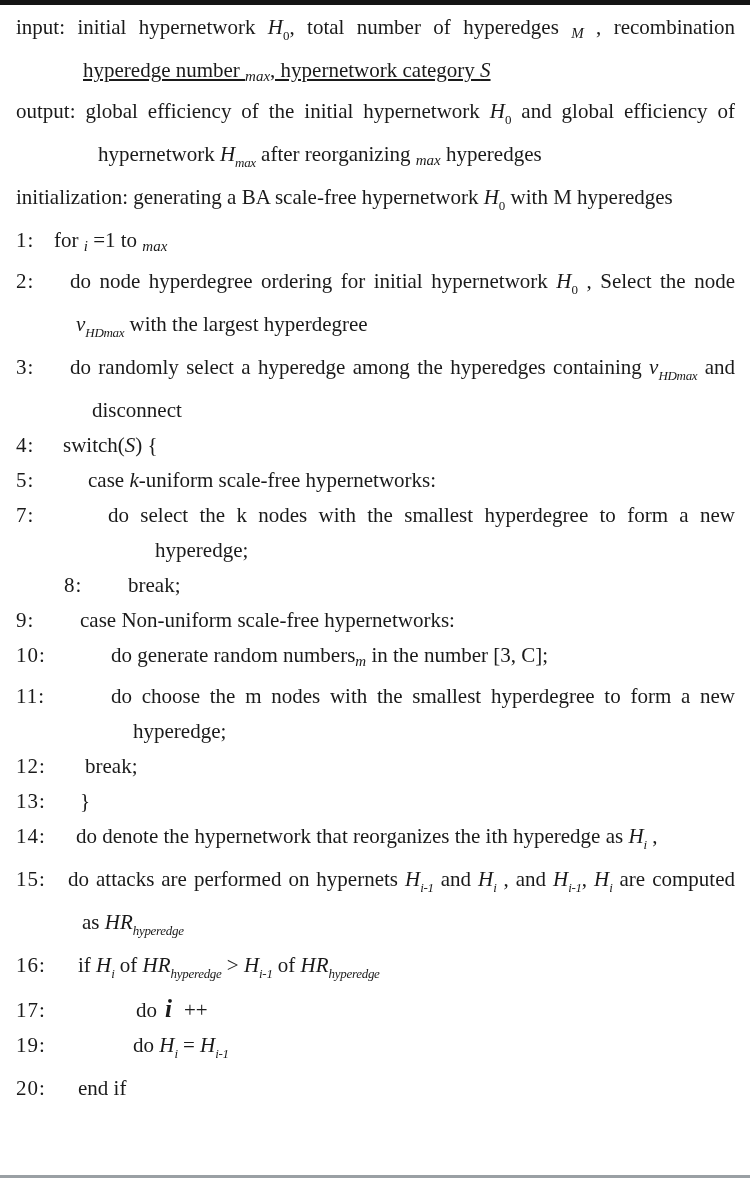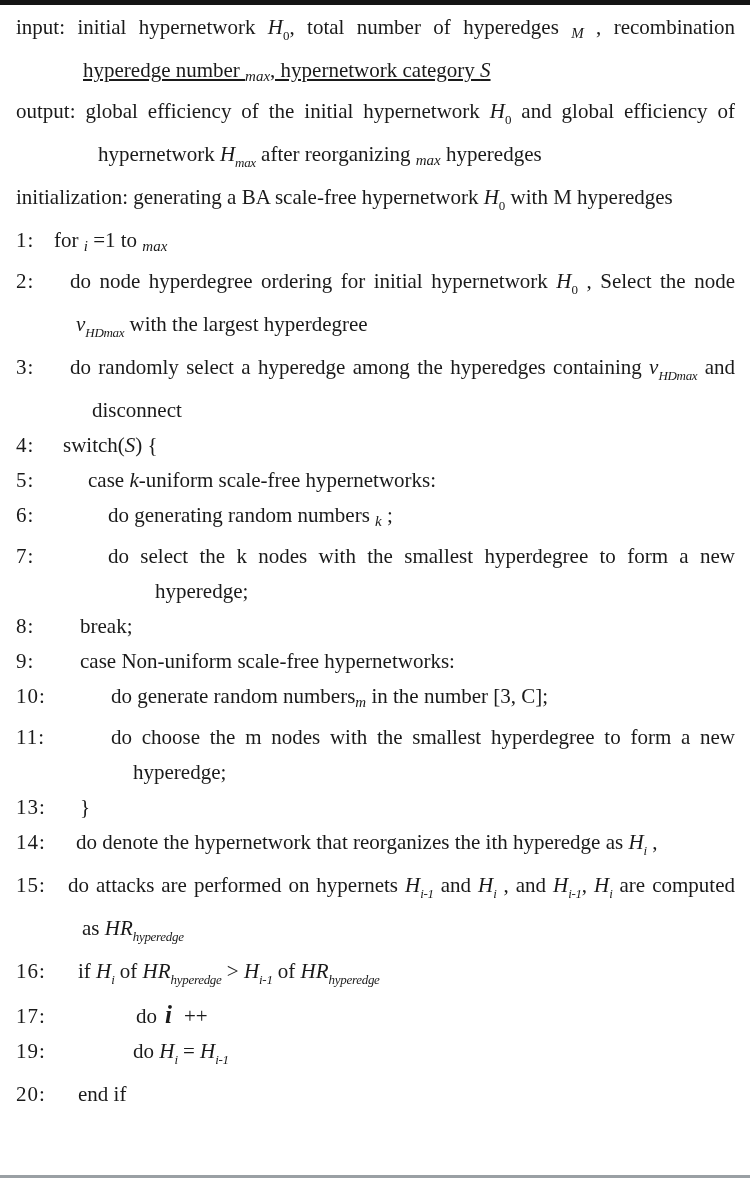--- a/index.html
+++ b/index.html
@@ -71,28 +71,28 @@
       <div class="row stretch" style="padding-left: 8px;"><span class="seg-n">output: global efficiency of the initial hypernetwork </span><span class="seg-i">H</span><span class="seg-subn">0</span><span class="seg-n"> and global efficiency of</span></div>
       <div class="row" style="padding-left: 90px;"><span class="seg-n">hypernetwork </span><span class="seg-i">H</span><span class="seg-sub">max</span><span class="seg-n"> after reorganizing </span><span class="seg-si">max</span><span class="seg-n"> hyperedges</span></div>
       <div class="row" style="padding-left: 8px;"><span class="seg-n">initialization: generating a BA scale-free hypernetwork </span><span class="seg-i">H</span><span class="seg-subn">0</span><span class="seg-n"> with M hyperedges</span></div>
       <div class="row" style="padding-left: 8px;"><span class="num">1:</span><span class="seg-n">for </span><span class="seg-si">i</span><span class="seg-n"> =1 to </span><span class="seg-si">max</span></div>
       <div class="row stretch" style="padding-left: 8px;"><span class="num">2:</span><span class="sp" style="width: 16px;"></span><span class="seg-n">do node hyperdegree ordering for initial hypernetwork </span><span class="seg-i">H</span><span class="seg-subn">0</span><span class="seg-n"> , Select the node</span></div>
       <div class="row" style="padding-left: 68px;"><span class="seg-i">v</span><span class="seg-sub">HDmax</span><span class="seg-n"> with the largest hyperdegree</span></div>
       <div class="row stretch" style="padding-left: 8px;"><span class="num">3:</span><span class="sp" style="width: 16px;"></span><span class="seg-n">do randomly select a hyperedge among the hyperedges containing </span><span class="seg-i">v</span><span class="seg-sub">HDmax</span><span class="seg-n"> and</span></div>
       <div class="row" style="padding-left: 84px; font-family: Liberation Serif, serif;"><span class="seg-n">disconnect</span></div>
       <div class="row" style="padding-left: 8px;"><span class="num">4:</span><span class="sp" style="width: 9px;"></span><span class="seg-n">switch(</span><span class="seg-i">S</span><span class="seg-n">) {</span></div>
       <div class="row" style="padding-left: 8px;"><span class="num">5:</span><span class="sp" style="width: 34px;"></span><span class="seg-n">case </span><span class="seg-i">k</span><span class="seg-n">-uniform scale-free hypernetworks:</span></div>
-      <div class="row" style="padding-left: 8px;"><span class="num">6:</span><span class="sp" style="width: 54px;"></span><span class="seg-n">do generating random numbers </span><span class="seg-si">k</span><span class="seg-n"> ;</span></div>
       <div class="row stretch" style="padding-left: 8px;"><span class="num">7:</span><span class="sp" style="width: 54px;"></span><span class="seg-n">do select the k nodes with the smallest hyperdegree to form a new</span></div>
       <div class="row" style="padding-left: 147px;"><span class="seg-n">hyperedge;</span></div>
-      <div class="row" style="padding-left: 8px;"><span class="num">8:</span><span class="sp" style="width: 26px;"></span><span class="seg-n">break;</span></div>
+      <div class="row" style="padding-left: 8px; margin-left: 48px;"><span class="num">8:</span><span class="sp" style="width: 26px;"></span><span class="seg-n">break;</span></div>
       <div class="row" style="padding-left: 8px;"><span class="num">9:</span><span class="sp" style="width: 26px;"></span><span class="seg-n">case Non-uniform scale-free hypernetworks:</span></div>
       <div class="row" style="padding-left: 8px;"><span class="num">10:</span><span class="sp" style="width: 57px;"></span><span class="seg-n">do generate random numbers</span><span class="seg-si">m</span><span class="seg-n"> in the number [3, C];</span></div>
       <div class="row stretch" style="padding-left: 8px;"><span class="num">11:</span><span class="sp" style="width: 57px;"></span><span class="seg-n">do choose the m nodes with the smallest hyperdegree to form a new</span></div>
       <div class="row" style="padding-left: 125px;"><span class="seg-n">hyperedge;</span></div>
+      <div class="row" style="padding-left: 8px;"><span class="num">12:</span><span class="sp" style="width: 31px;"></span><span class="seg-n">break;</span></div>
       <div class="row" style="padding-left: 8px;"><span class="num">13:</span><span class="sp" style="width: 26px;"></span><span class="seg-n">}</span></div>
       <div class="row" style="padding-left: 8px;"><span class="num">14:</span><span class="sp" style="width: 22px;"></span><span class="seg-n">do denote the hypernetwork that reorganizes the ith hyperedge as </span><span class="seg-i">H</span><span class="seg-sub">i</span><span class="seg-n"> ,</span></div>
       <div class="row stretch" style="padding-left: 8px;"><span class="num">15:</span><span class="sp" style="width: 14px;"></span><span class="seg-n">do attacks are performed on hypernets </span><span class="seg-i">H</span><span class="seg-sub">i-1</span><span class="seg-n"> and </span><span class="seg-i">H</span><span class="seg-sub">i</span><span class="seg-n"> , and </span><span class="seg-i">H</span><span class="seg-sub">i-1</span><span class="seg-n">, </span><span class="seg-i">H</span><span class="seg-sub">i</span><span class="seg-n"> are computed</span></div>
       <div class="row" style="padding-left: 74px;"><span class="seg-n">as </span><span class="seg-i">HR</span><span class="seg-sub">hyperedge</span></div>
       <div class="row" style="padding-left: 8px;"><span class="num">16:</span><span class="sp" style="width: 24px;"></span><span class="seg-n">if </span><span class="seg-i">H</span><span class="seg-sub">i</span><span class="seg-n"> of </span><span class="seg-i">HR</span><span class="seg-sub">hyperedge</span><span class="seg-n"> &gt; </span><span class="seg-i">H</span><span class="seg-sub">i-1</span><span class="seg-n"> of </span><span class="seg-i">HR</span><span class="seg-sub">hyperedge</span></div>
       <div class="row" style="padding-left: 8px;"><span class="num">17:</span><span class="sp" style="width: 82px;"></span><span class="seg-n">do</span><span class="seg-bi">i</span><span class="seg-n">++</span></div>
       <div class="row" style="padding-left: 8px;"><span class="num">19:</span><span class="sp" style="width: 79px;"></span><span class="seg-n">do </span><span class="seg-i">H</span><span class="seg-sub">i</span><span class="seg-n"> = </span><span class="seg-i">H</span><span class="seg-sub">i-1</span></div>
       <div class="row" style="padding-left: 8px;"><span class="num">20:</span><span class="sp" style="width: 24px;"></span><span class="seg-n">end if</span></div>
     </div>
 </div>

